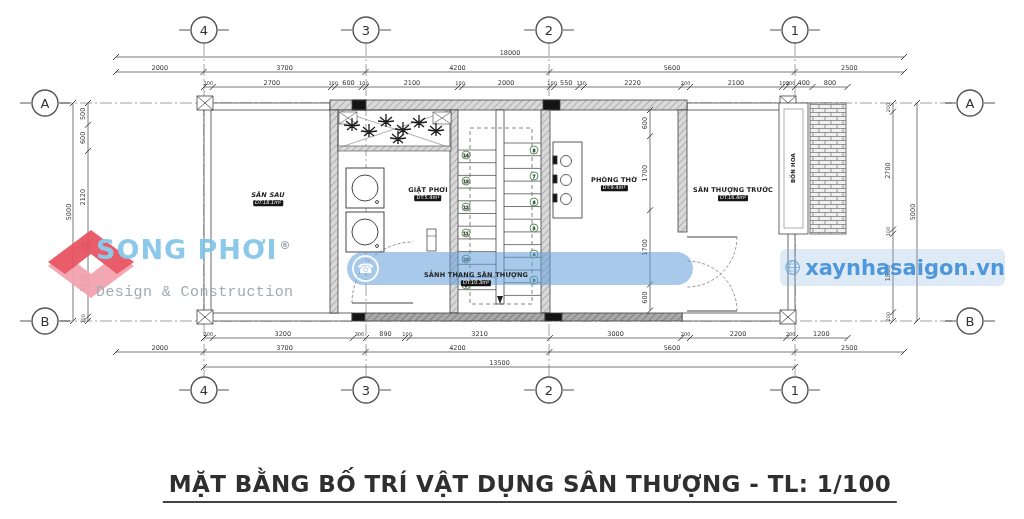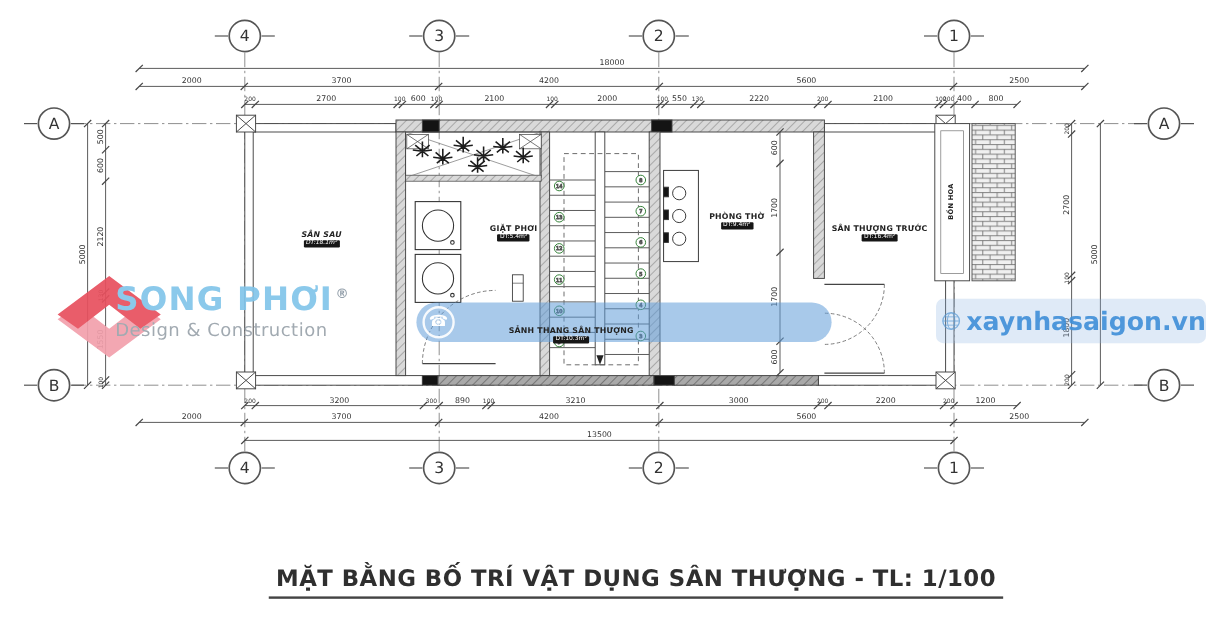--- a/index.html
+++ b/index.html
@@ -11,34 +11,34 @@
     display:flex;flex-direction:column;align-items:center;gap:1px;text-align:center;
     color:#222;font-size:6.5px;font-weight:600;letter-spacing:.2px;white-space:nowrap;line-height:1.1;}
   .room-label .tag{background:#161616;color:#fff;font-size:5px;font-weight:400;
     padding:0 2px;border-radius:1px;letter-spacing:0;}
   .room-label.vertical{transform:translate(-50%,-50%) rotate(-90deg);font-size:5.5px;}
   .logo{left:44px;top:226px;width:230px;height:78px;opacity:.92;}
   .logo-mark{position:absolute;left:0;top:0;}
   .logo-textblock{position:absolute;left:52px;top:8px;white-space:nowrap;}
   .logo-name{font-size:27px;font-weight:bold;color:#82c5ea;letter-spacing:1px;}
   .logo-reg{font-size:11px;color:#8d9aa6;vertical-align:super;margin-left:2px;}
-  .logo-tagline{font-size:15px;color:#9aa3ab;margin-top:1px;letter-spacing:.4px;}
+  .logo-tagline{font-size:15px;color:#9aa3ab;margin-top:19px;letter-spacing:.4px;font-family:Liberation Mono, monospace;}
   .phone-band{left:347px;top:252px;width:346px;height:33px;border-radius:17px;
     background:rgba(96,156,216,.55);display:flex;align-items:center;}
   .phone-icon{width:23px;height:23px;border:2px solid rgba(255,255,255,.9);border-radius:50%;
     margin-left:5px;display:flex;align-items:center;justify-content:center;
     color:#fff;font-size:13px;line-height:1;}
   .phone-text{flex:1;text-align:center;color:rgba(255,255,255,.95);font-size:21px;
     font-weight:bold;letter-spacing:.5px;margin-right:6px;white-space:nowrap;}
   .site-band{left:780px;top:249px;width:225px;height:37px;border-radius:6px;
     background:rgba(140,180,225,.28);display:flex;align-items:center;gap:4px;}
   .site-text{color:#3f8fd8;opacity:.9;font-size:21px;font-weight:bold;white-space:nowrap;}
   .globe{margin-left:4px;opacity:.75;}
   .title{position:absolute;z-index:3;left:530px;top:471px;transform:translateX(-50%);
-    font-size:19px;font-weight:bold;color:#2f2f2f;letter-spacing:.4px;white-space:nowrap;
+    font-size:23px;font-weight:bold;color:#2f2f2f;letter-spacing:.4px;white-space:nowrap;
     border-bottom:2px solid #444;padding:0 6px 4px 6px;}
 </style>
 </head>
 <body>
 
 <div class="canvas">
 
 <svg id="plan-svg" width="1024" height="519" viewBox="0 0 1024 519">
   <defs>
     <pattern id="hatch" width="5" height="5" patternUnits="userSpaceOnUse" patternTransform="rotate(45)">

